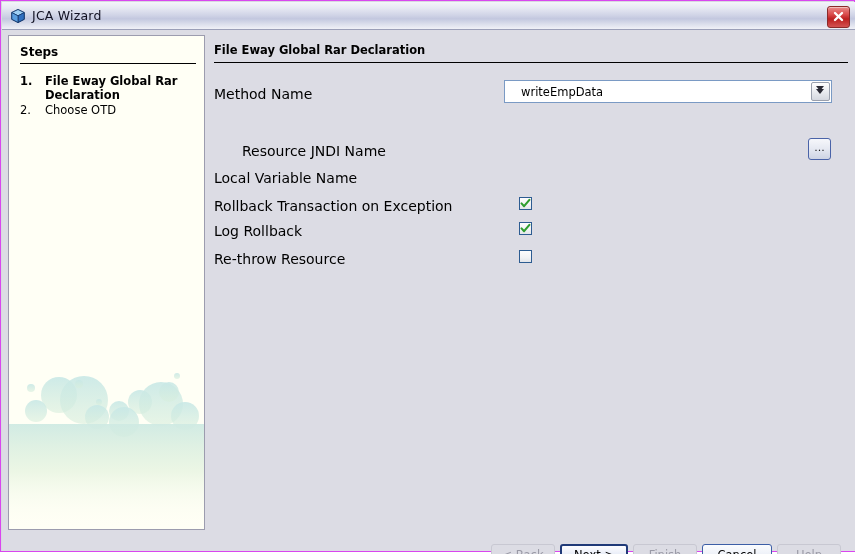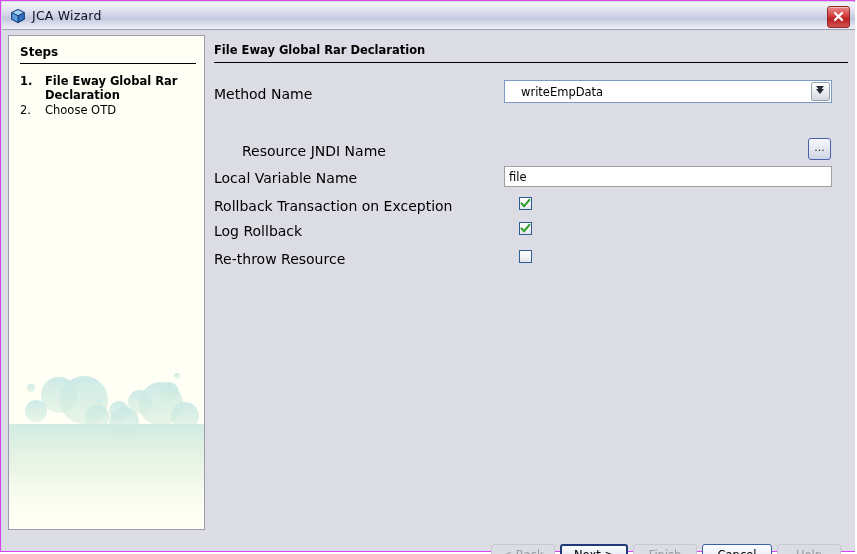--- a/index.html
+++ b/index.html
@@ -331,21 +331,20 @@
           <span class="caret"></span>
         </div>
       </div>
 
       <div class="form-label" style="left:8px; top:113px;margin-left:28px;">Resource JNDI Name</div>
       <div class="browse-btn" style="left:602px; top:108px;">
         <span>...</span>
       </div>
 
       <div class="form-label" style="left:8px; top:140px;">Local Variable Name</div>
-      <input class="tf" type="text" style="left: 298px; top: 136px; width: 328px;" value="file">
 
       <div class="form-label" style="left:8px; top:168px;">Rollback Transaction on Exception</div>
       <div class="cb" style="left:313px; top:167px;">
         <svg width="11" height="11" viewBox="0 0 11 11">
           <path d="M1.5 5.4 L4.1 8.2 L9.4 1.8" stroke="#2f9e2f" stroke-width="2.1" fill="none" stroke-linecap="round" stroke-linejoin="round"></path>
         </svg>
       </div>
 
       <div class="form-label" style="left:8px; top:193px;">Log Rollback</div>
       <div class="cb" style="left:313px; top:192px;">

